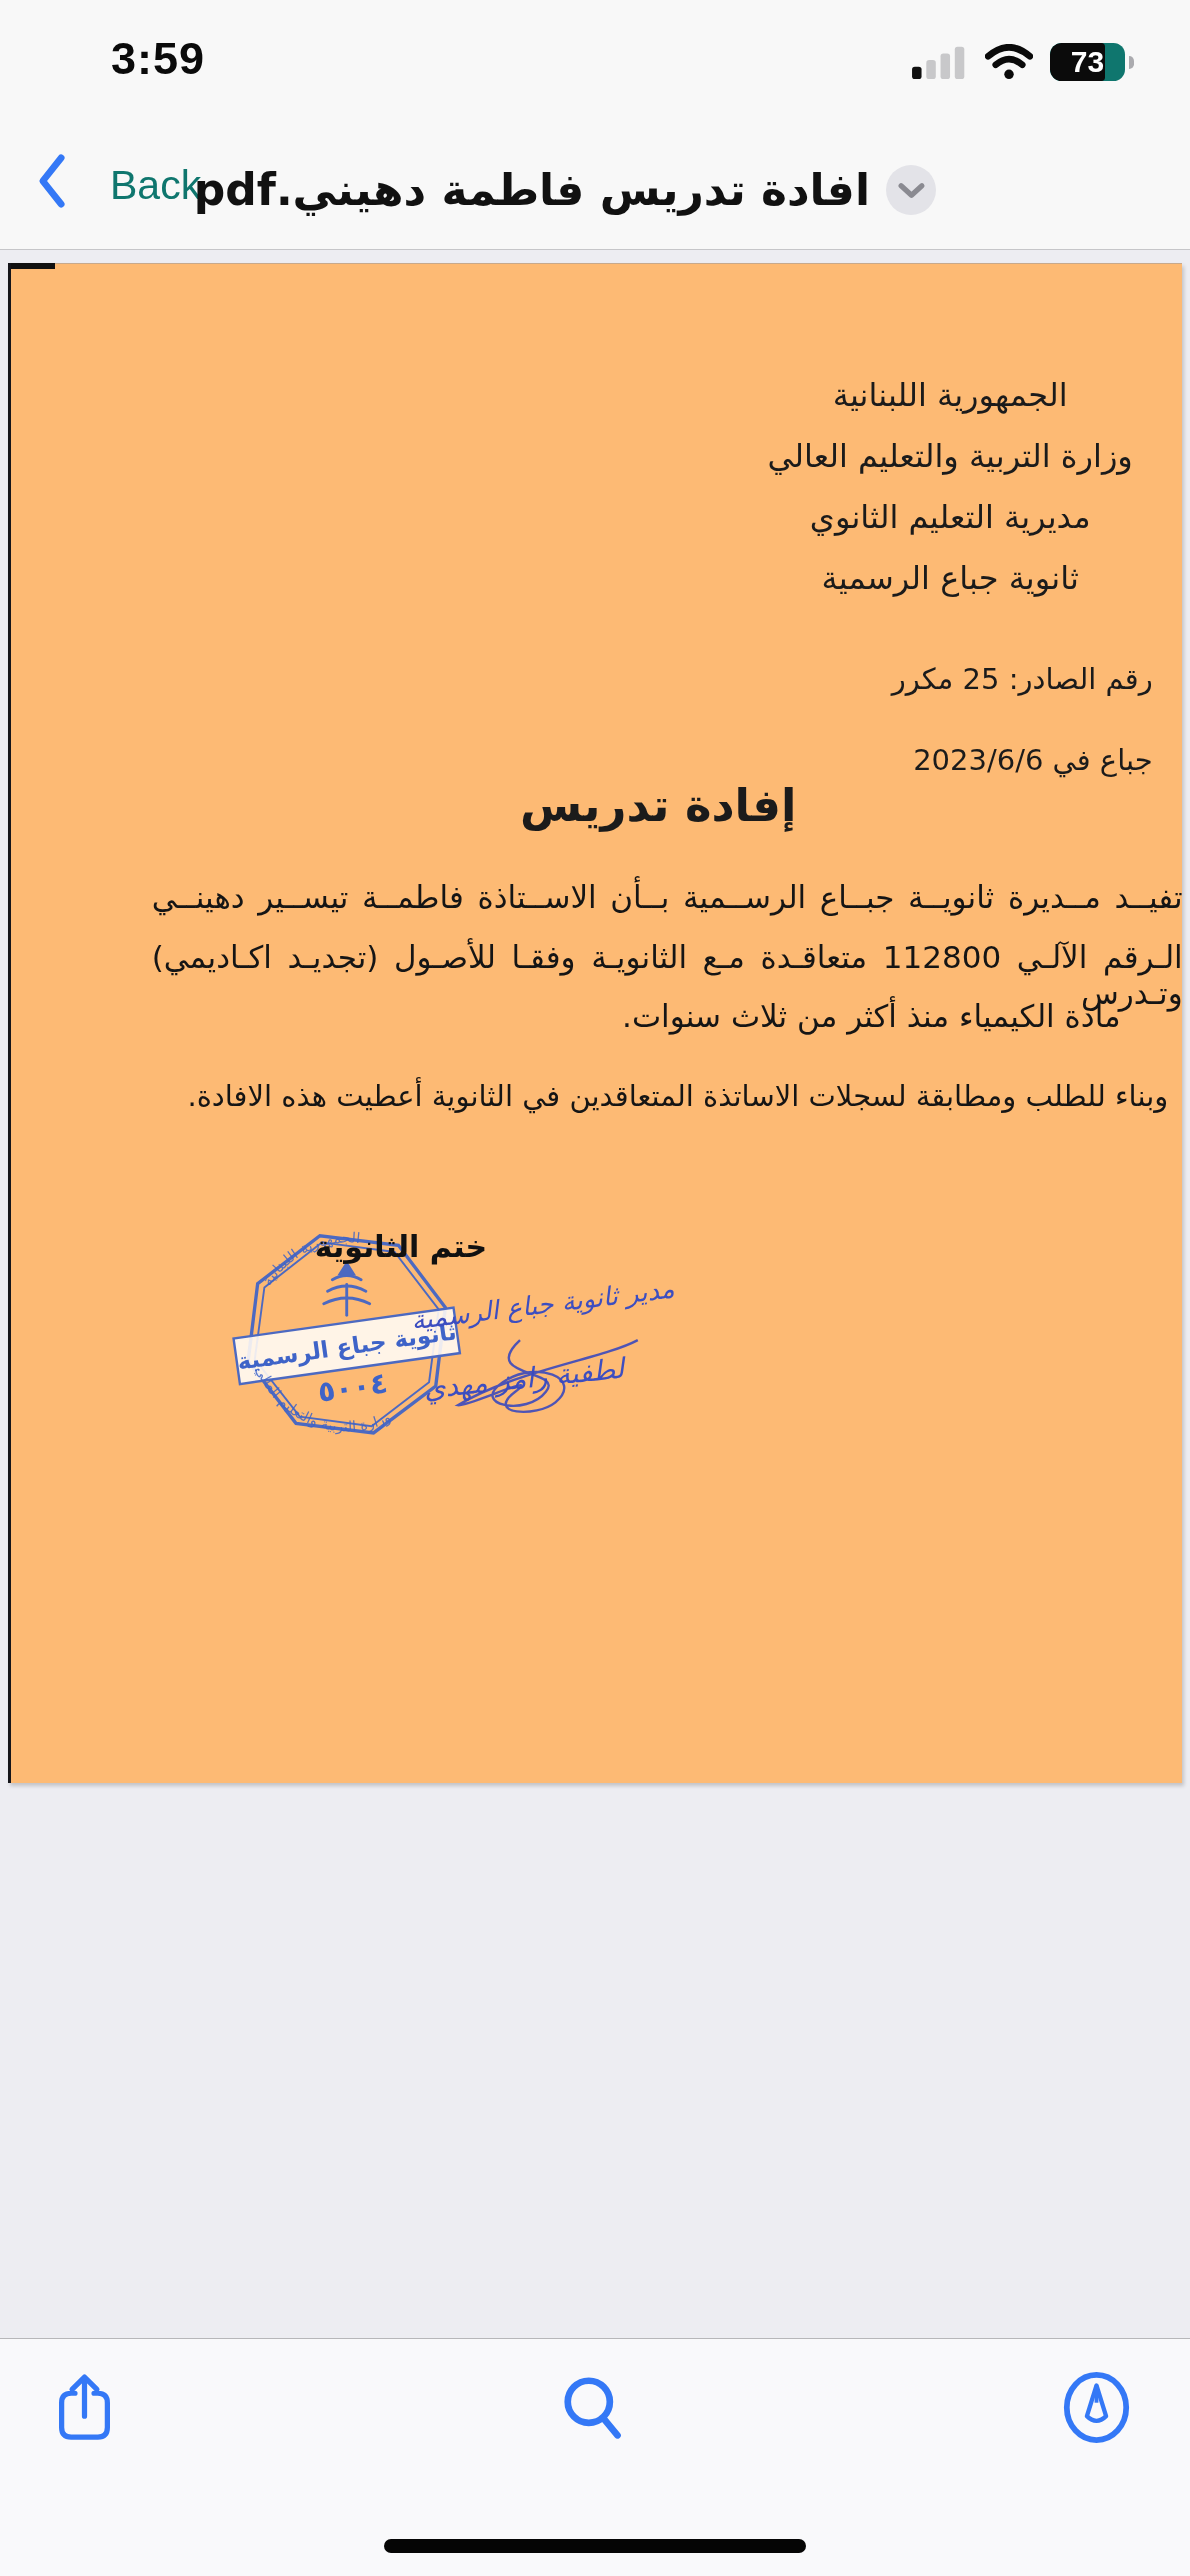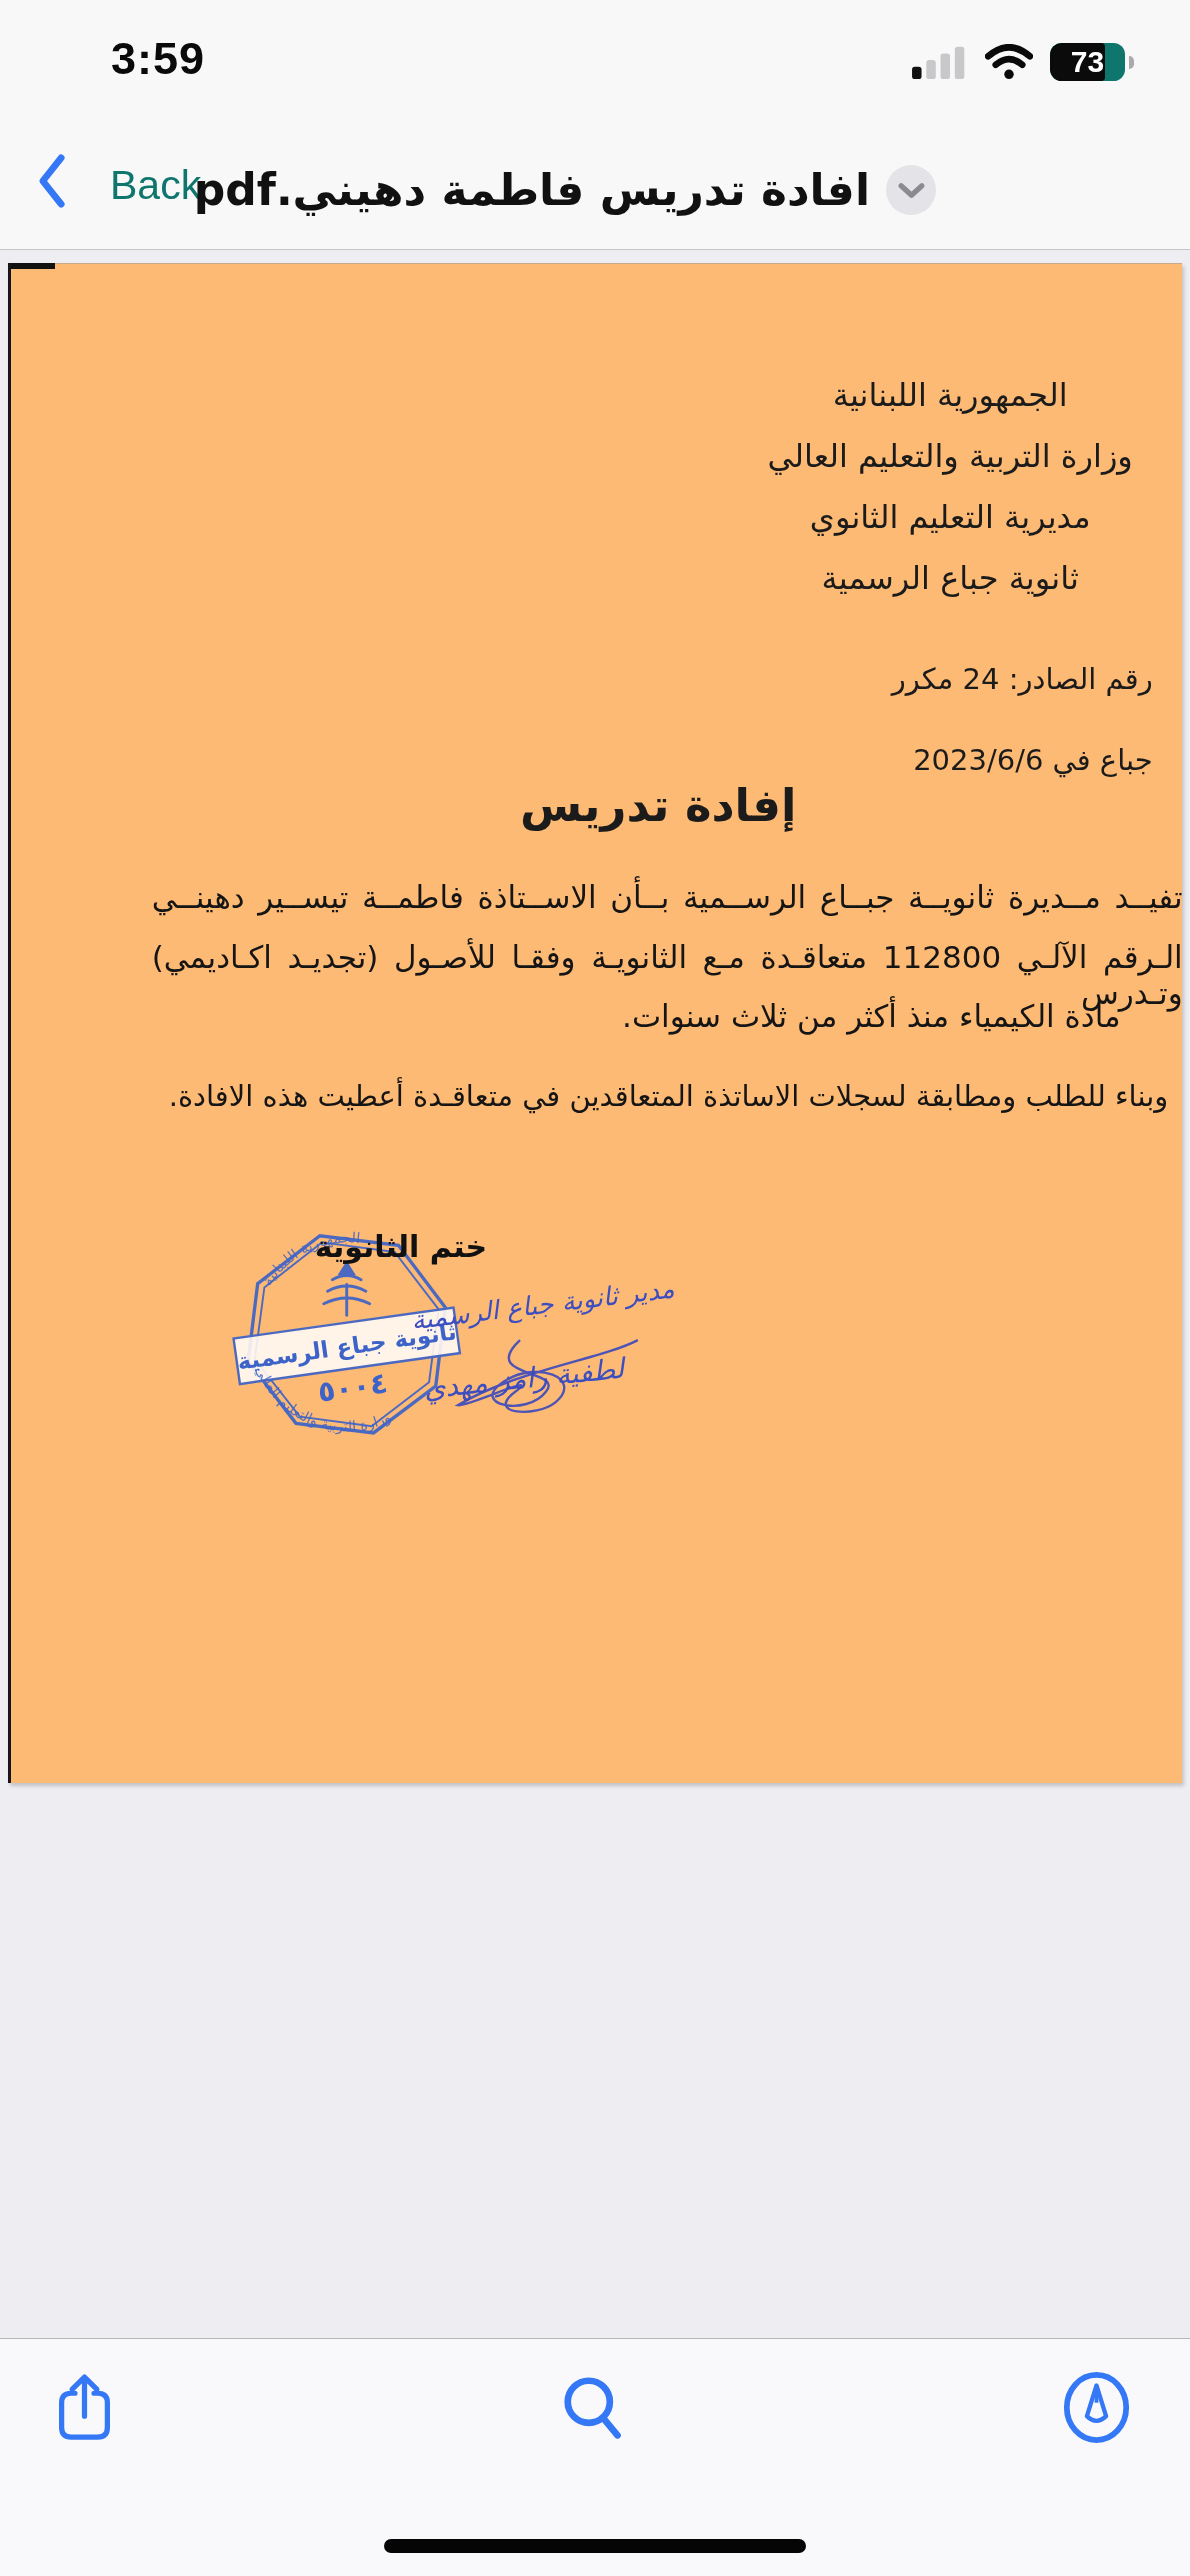--- a/index.html
+++ b/index.html
@@ -108,28 +108,28 @@
     <div class="doc-page">
       <div class="scan-mark"></div>
 
       <div class="doc-header">
         <div>الجمهورية اللبنانية</div>
         <div>وزارة التربية والتعليم العالي</div>
         <div>مديرية التعليم الثانوي</div>
         <div>ثانوية جباع الرسمية</div>
       </div>
 
-      <div class="ref-line">رقم الصادر: 24 مكرر</div>
+      <div class="ref-line">رقم الصادر: 25 مكرر</div>
       <div class="date-line">جباع في 2023/6/6</div>
       <div class="doc-title">إفادة تدريس</div>
 
       <div class="body-line jl l1">تفيــد مــديرة ثانويــة جبــاع الرســمية بــأن الاســتاذة فاطمــة تيســير دهينــي</div>
       <div class="body-line jl l2">الـرقم الآلـي 112800 متعاقـدة مـع الثانويـة وفقـا للأصـول (تجديـد اكـاديمي) وتـدرس</div>
       <div class="body-line l3">مادة الكيمياء منذ أكثر من ثلاث سنوات.</div>
-      <div class="body-para2">وبناء للطلب ومطابقة لسجلات الاساتذة المتعاقدين في متعاقـدة أعطيت هذه الافادة.</div>
+      <div class="body-para2">وبناء للطلب ومطابقة لسجلات الاساتذة المتعاقدين في الثانوية أعطيت هذه الافادة.</div>
 
       <div class="stamp-caption">ختم الثانوية</div>
 
       <svg class="stamp-svg" width="450" height="230" viewBox="0 0 470 240">
         <defs>
           <path id="arcTop" d="M 36,78 A 96 96 0 0 1 210,66"></path>
           <path id="arcBottom" d="M 26,138 A 102 102 0 0 0 218,152"></path>
         </defs>
         <g stroke="#3E63C8" fill="none" opacity="0.92">
 

